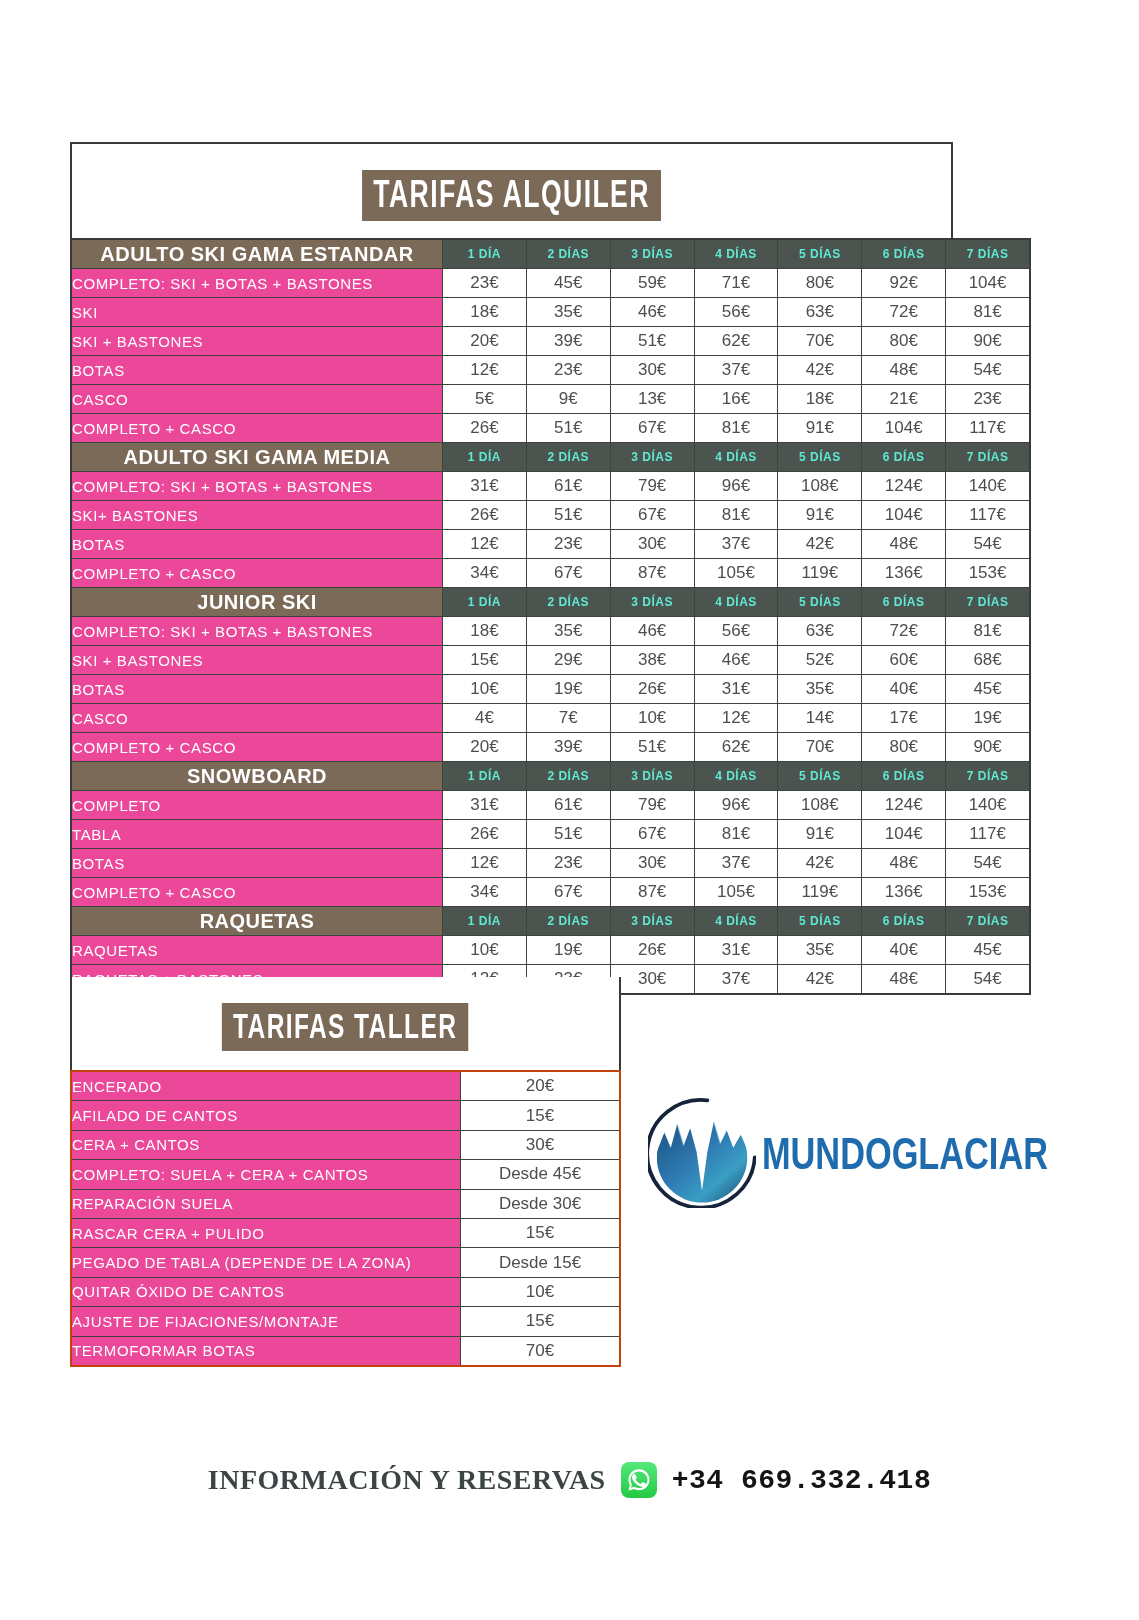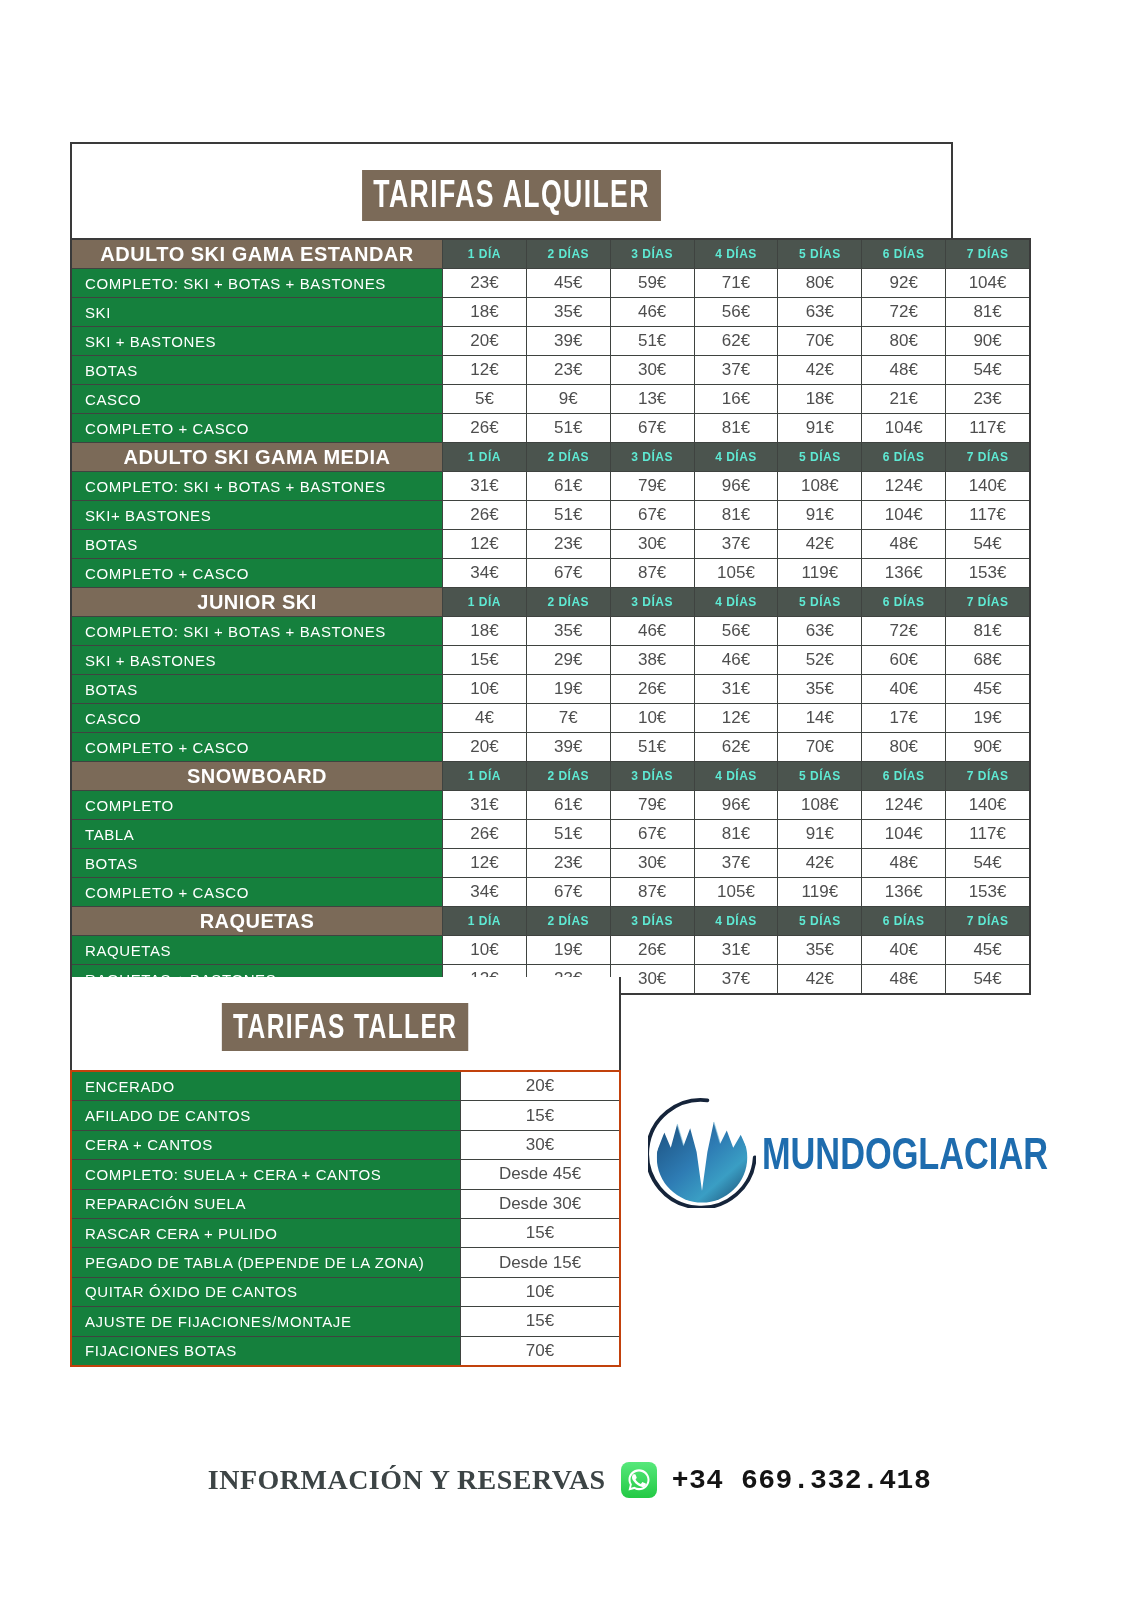--- a/index.html
+++ b/index.html
@@ -37,22 +37,22 @@
   .cell{display:flex;align-items:center;box-sizing:border-box;overflow:hidden;}
   .sec-head{
     background:#7b6a58;color:#fff;font-weight:bold;font-size:20px;
     justify-content:center;letter-spacing:0.5px;
   }
   .day-head{
     background:#4b544e;color:#5eead4;font-weight:bold;font-size:12px;
     justify-content:center;letter-spacing:0.5px;
   }
   .row-label{
-    background:#15803d;color:#ffffff;font-size:15px;
-    padding-left:13px;letter-spacing:0.6px;
+    background:#ec4899;color:#ffffff;font-size:15px;
+    padding-left:0;letter-spacing:0.6px;
   }
   .price{
     background:#ffffff;color:#4e4e4e;font-size:17px;justify-content:center;
   }
   
   .taller-grid{
     position:absolute;left:-2px;top:93px;width:551px;
     display:grid;grid-template-columns:388px 1fr;grid-auto-rows:28.4px;
     border:2px solid #c2410c;box-sizing:border-box;background:#3f4340;grid-gap:1px;
   }
@@ -315,21 +315,21 @@
       <div class="cell row-label">REPARACIÓN SUELA</div>
       <div class="cell price">Desde 30€</div>
       <div class="cell row-label">RASCAR CERA + PULIDO</div>
       <div class="cell price">15€</div>
       <div class="cell row-label">PEGADO DE TABLA (DEPENDE DE LA ZONA)</div>
       <div class="cell price">Desde 15€</div>
       <div class="cell row-label">QUITAR ÓXIDO DE CANTOS</div>
       <div class="cell price">10€</div>
       <div class="cell row-label">AJUSTE DE FIJACIONES/MONTAJE</div>
       <div class="cell price">15€</div>
-      <div class="cell row-label">FIJACIONES BOTAS</div>
+      <div class="cell row-label">TERMOFORMAR BOTAS</div>
       <div class="cell price">70€</div>
     </div>
 </div>
 
 <div class="logo">
   <span>
     <svg width="108" height="112" viewBox="0 0 100 104">
       <defs>
         <linearGradient id="glaciergrad" x1="0" y1="0" x2="1" y2="1">
           <stop offset="0" stop-color="#1c4f7e"></stop>

